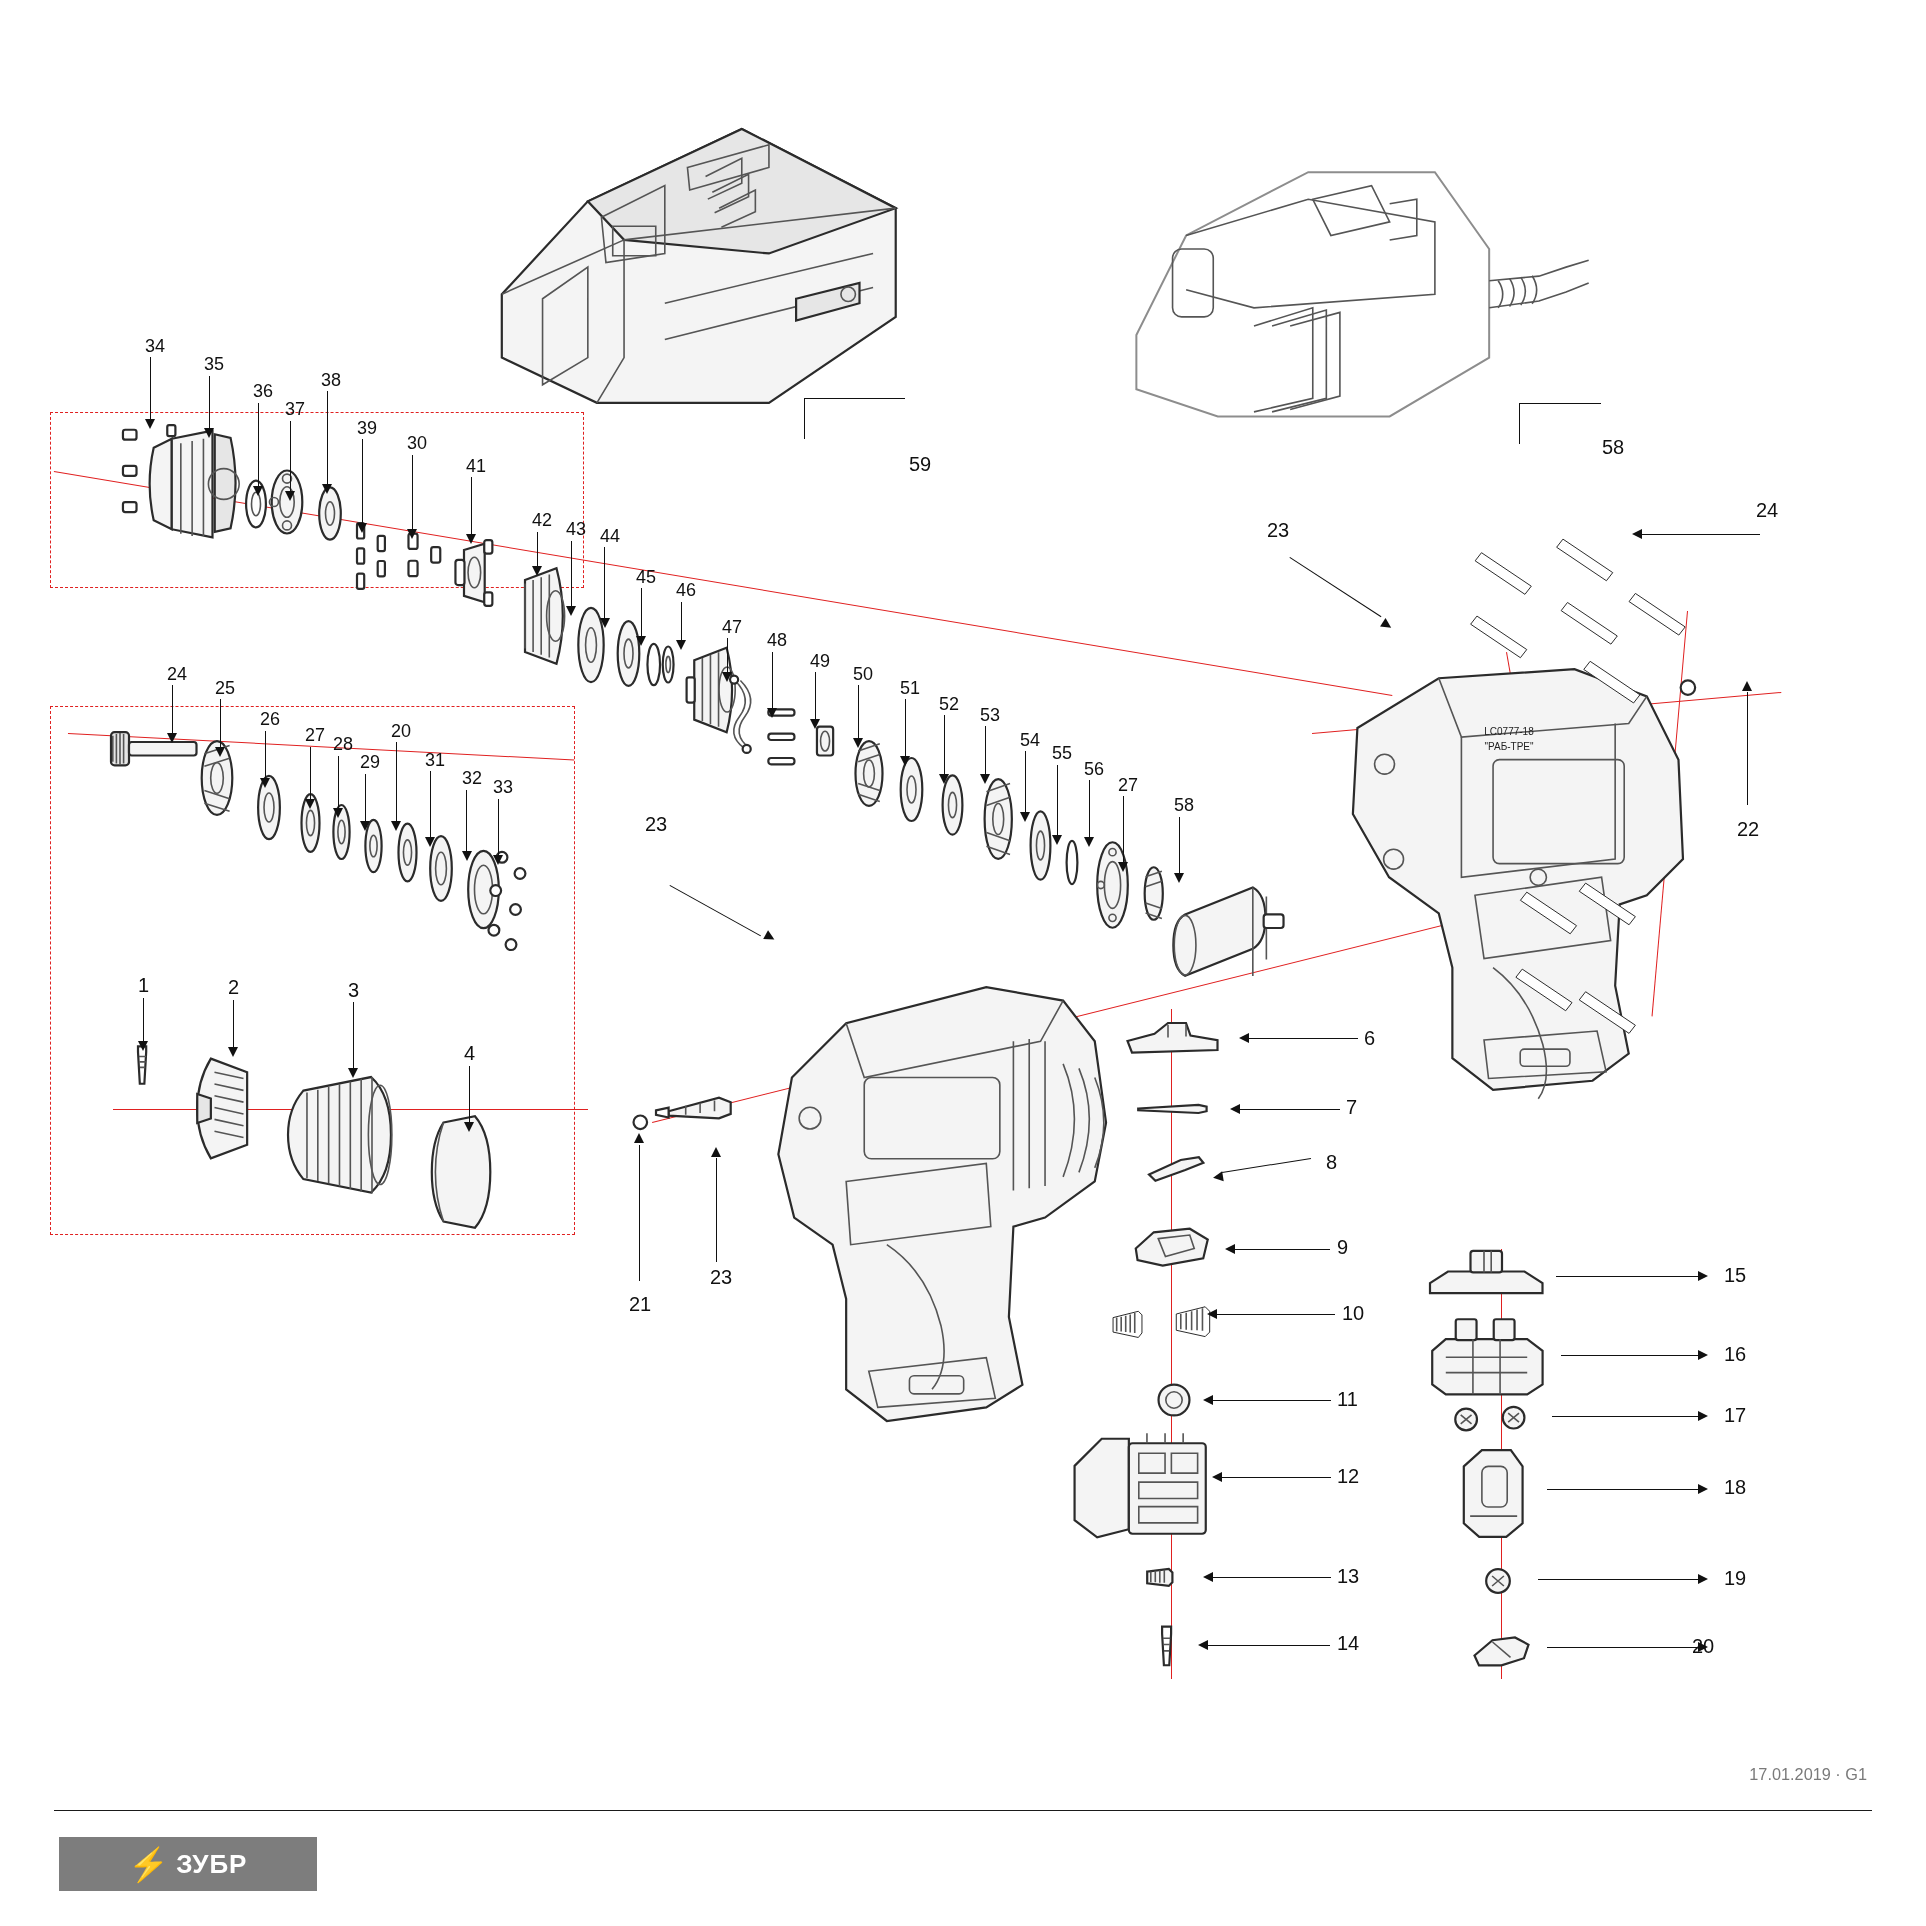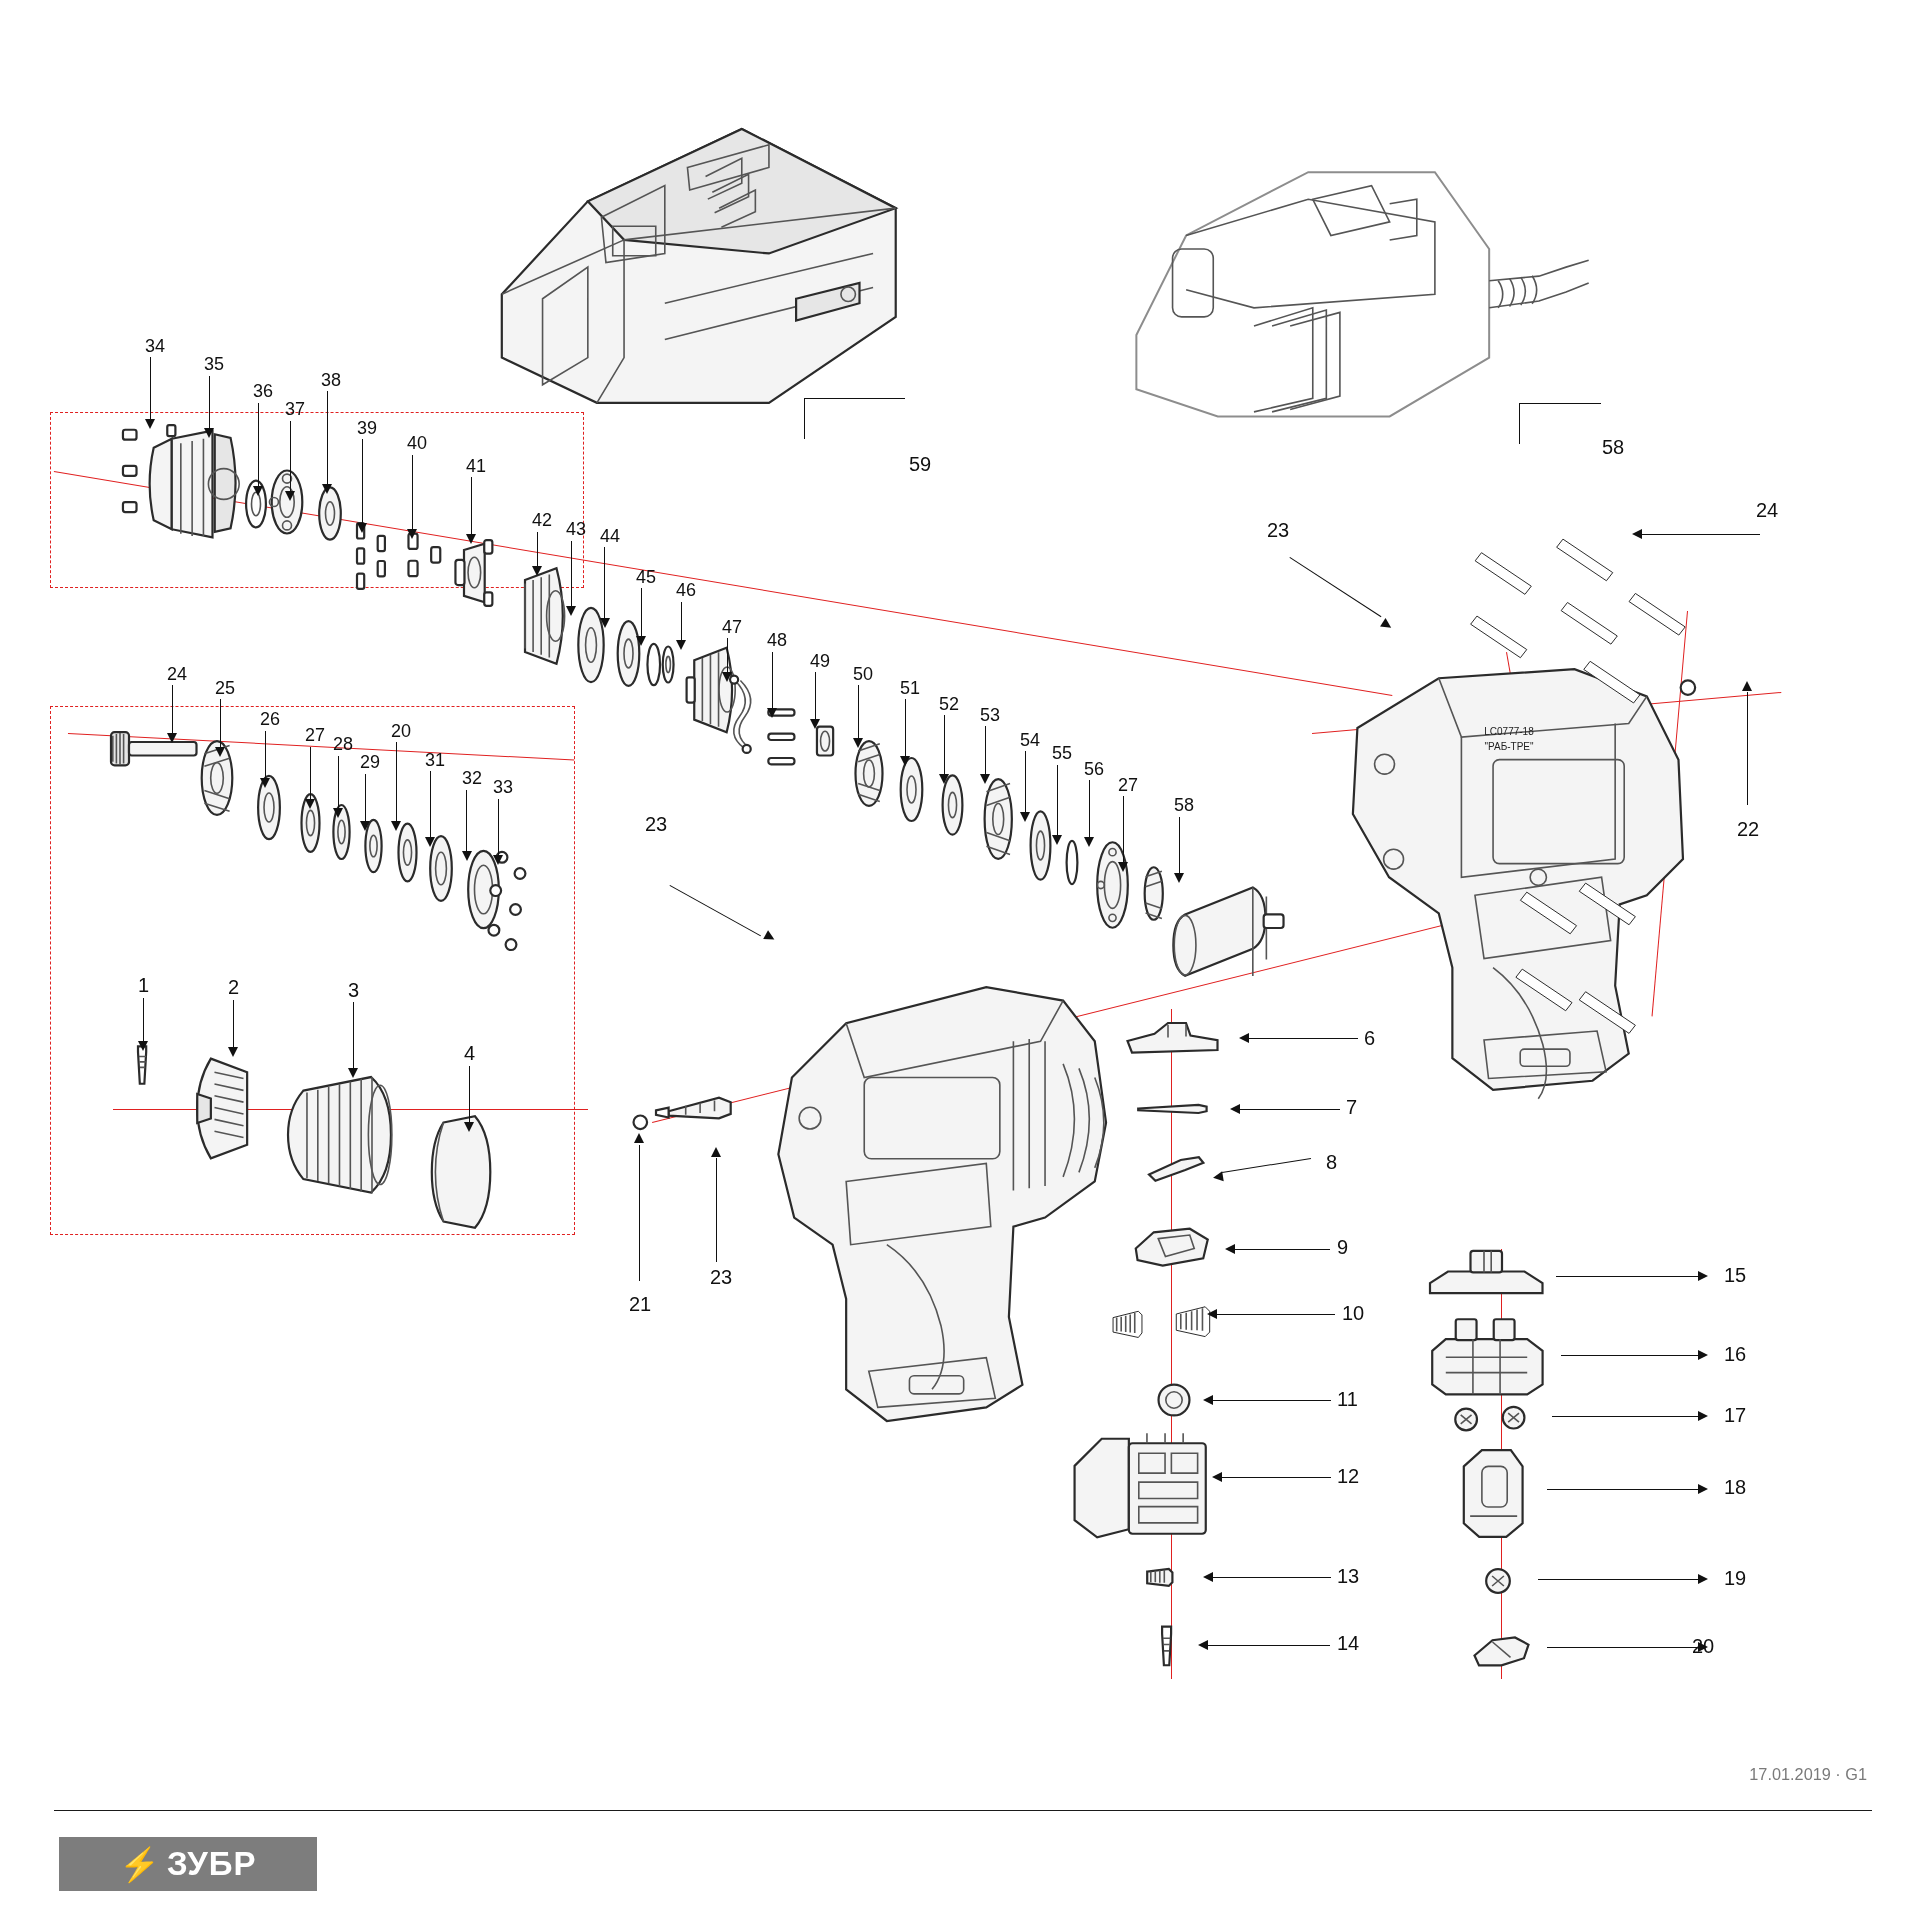--- a/index.html
+++ b/index.html
@@ -111,21 +111,21 @@
     left: 59px;
     top: 1837px;
     width: 258px;
     height: 54px;
     background: #7d7d7d;
     display: flex;
     align-items: center;
     justify-content: center;
   }
   #brand .mark {
-    font-size: 33px;
+    font-size: 26px;
     font-weight: bold;
     letter-spacing: 0.9px;
     color: #ffffff;
     font-family: "Liberation Sans", sans-serif;
   }
   #brand .bolt {
     color: #ffffff;
     font-size: 33px;
     font-weight: bold;
     margin-right: 6.3px;
@@ -293,21 +293,21 @@
   <div class="leader v" style="left:362px; top:439px; height:86px;"></div>
   <div class="arrowhead ah-down" style="left:357px; top:523px;"></div>
 
   <div class="part" style="left:403px; top:529px; width:50px; height:59px;">
     <svg viewBox="0 0 110 130" width="50" height="59">
       <rect class="outline" x="12" y="10" width="20" height="34" rx="5"></rect>
       <rect class="outline" x="12" y="70" width="20" height="34" rx="5"></rect>
       <rect class="outline" x="62" y="40" width="20" height="34" rx="5"></rect>
     </svg>
   </div>
-  <div class="lbl" style="left:407px; top:434px;">40</div>
+  <div class="lbl" style="left:407px; top:434px;">30</div>
   <div class="leader v" style="left:412px; top:455px; height:77px;"></div>
   <div class="arrowhead ah-down" style="left:407px; top:529px;"></div>
 
   <div class="part" style="left:448px; top:532px; width:59px; height:81px;">
     <svg viewBox="0 0 130 180" width="59" height="81">
       <path class="outline fill-lt" d="M35,40 l46,-14 l0,130 l-46,-14 z"></path>
       <ellipse class="outline-thin" cx="58" cy="90" rx="14" ry="34"></ellipse>
       <rect class="outline" x="16" y="62" width="20" height="56" rx="6"></rect>
       <rect class="outline" x="80" y="18" width="18" height="30" rx="5"></rect>
       <rect class="outline" x="80" y="134" width="18" height="30" rx="5"></rect>

